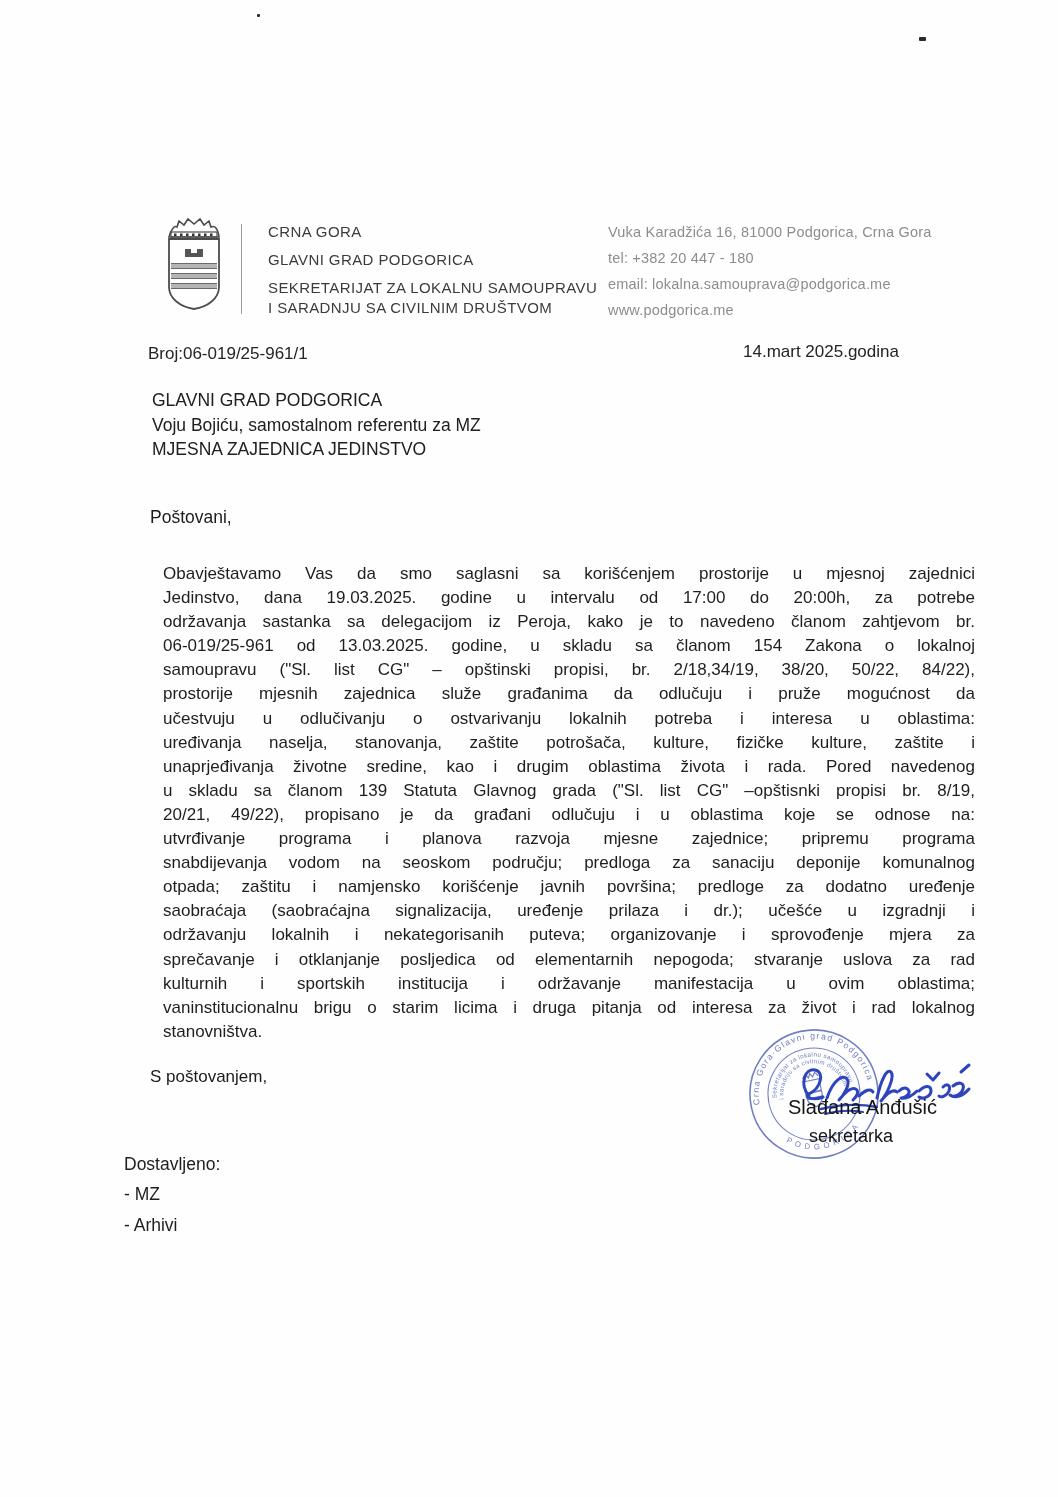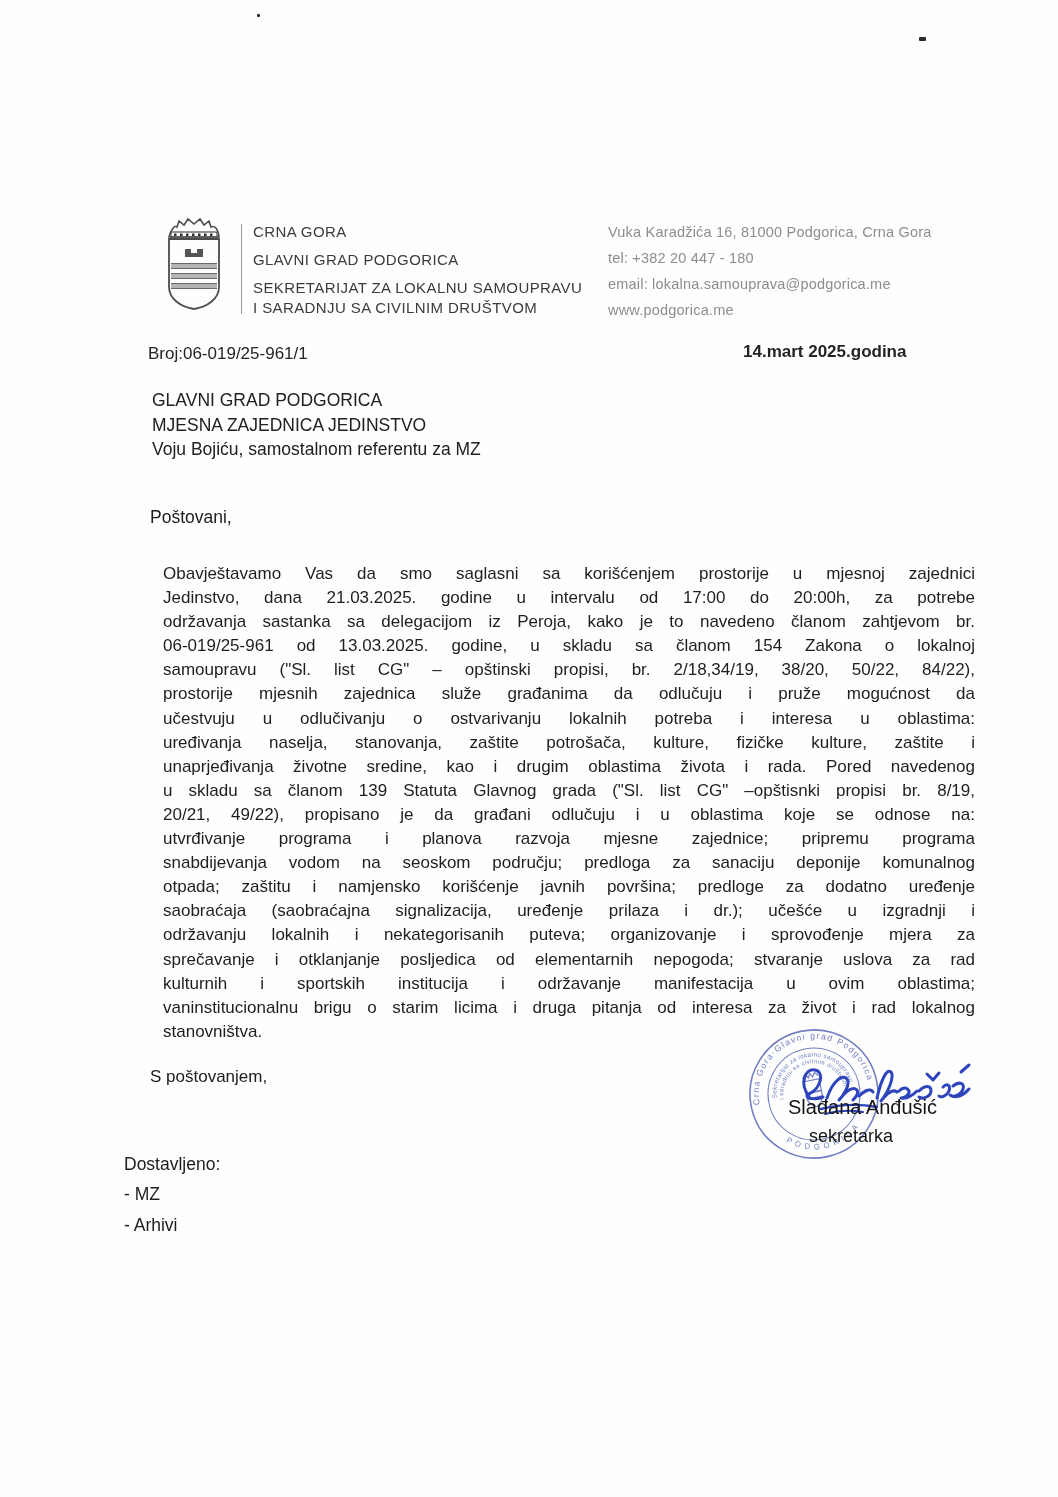--- a/index.html
+++ b/index.html
@@ -7,31 +7,31 @@
     position:relative;
     width:1058px;height:1497px;
     background:#fefefe;
     font-family:"Liberation Sans","DejaVu Sans",sans-serif;
     color:#1c1c1c;
     overflow:hidden;
   }
   .abs{position:absolute;}
 
   
-  .org-block{left:253px;top:222px;width:360px;}
+  .org-block{left:268px;top:222px;width:360px;}
   .org-line{font-size:15px;letter-spacing:.4px;color:#3b3b3b;line-height:20px;}
   .org-line:nth-child(1){margin-bottom:8px;}
   .org-line:nth-child(2){margin-bottom:8px;}
   .divider{left:241px;top:224px;width:1px;height:90px;background:#9a9a9a;}
   .contact-block{left:608px;top:219px;width:370px;}
   .contact-line{font-size:14.5px;color:#8d8d8d;line-height:26px;letter-spacing:.2px;}
 
   
   .ref-number{left:148px;top:344px;font-size:17px;color:#242424;}
-  .date{left:743px;top:342px;font-size:17px;color:#242424;font-weight:bold;}
+  .date{left:743px;top:342px;font-size:17px;color:#242424;}
 
   
   .recipient{left:152px;top:388px;}
   .recipient-line{font-size:17.5px;line-height:24.5px;color:#202020;}
 
   .salutation{left:150px;top:507px;font-size:17.5px;}
 
   
   .body-text{left:163px;top:562px;width:812px;}
   .body-line{
@@ -119,30 +119,30 @@
       <div class="contact-line">email: lokalna.samouprava@podgorica.me</div>
       <div class="contact-line">www.podgorica.me</div>
     </div>
 
   <div class="abs ref-number">Broj:06-019/25-961/1</div>
   <div class="abs date">14.mart 2025.godina</div>
 
   <div class="abs recipient">
 
   <div class="recipient-line">GLAVNI GRAD PODGORICA</div>
+      <div class="recipient-line">Voju Bojiću, samostalnom referentu za MZ</div>
       <div class="recipient-line">MJESNA ZAJEDNICA JEDINSTVO</div>
-      <div class="recipient-line">Voju Bojiću, samostalnom referentu za MZ</div>
     </div>
 
   <div class="abs salutation">Poštovani,</div>
 
   <div class="abs body-text">
 
   <div class="body-line">Obavještavamo Vas da smo saglasni sa korišćenjem prostorije u mjesnoj zajednici</div>
-      <div class="body-line">Jedinstvo, dana 21.03.2025. godine u intervalu od 17:00 do 20:00h, za potrebe</div>
+      <div class="body-line">Jedinstvo, dana 19.03.2025. godine u intervalu od 17:00 do 20:00h, za potrebe</div>
       <div class="body-line">održavanja sastanka sa delegacijom iz Peroja, kako je to navedeno članom zahtjevom br.</div>
       <div class="body-line">06-019/25-961  od 13.03.2025. godine, u skladu sa članom 154 Zakona o lokalnoj</div>
       <div class="body-line">samoupravu ("Sl. list CG" – opštinski propisi, br. 2/18,34/19, 38/20, 50/22, 84/22),</div>
       <div class="body-line">prostorije mjesnih zajednica služe građanima da odlučuju i pruže mogućnost da</div>
       <div class="body-line">učestvuju u odlučivanju o ostvarivanju lokalnih potreba i interesa u oblastima:</div>
       <div class="body-line">uređivanja naselja, stanovanja, zaštite potrošača, kulture, fizičke kulture, zaštite i</div>
       <div class="body-line">unaprjeđivanja životne sredine, kao i drugim oblastima života i rada. Pored navedenog</div>
       <div class="body-line">u skladu sa članom 139  Statuta Glavnog grada ("Sl. list CG" –opštisnki propisi br. 8/19,</div>
       <div class="body-line">20/21, 49/22), propisano je da građani odlučuju i u oblastima koje se odnose na:</div>
       <div class="body-line">utvrđivanje programa i planova razvoja mjesne zajednice; pripremu programa</div>

